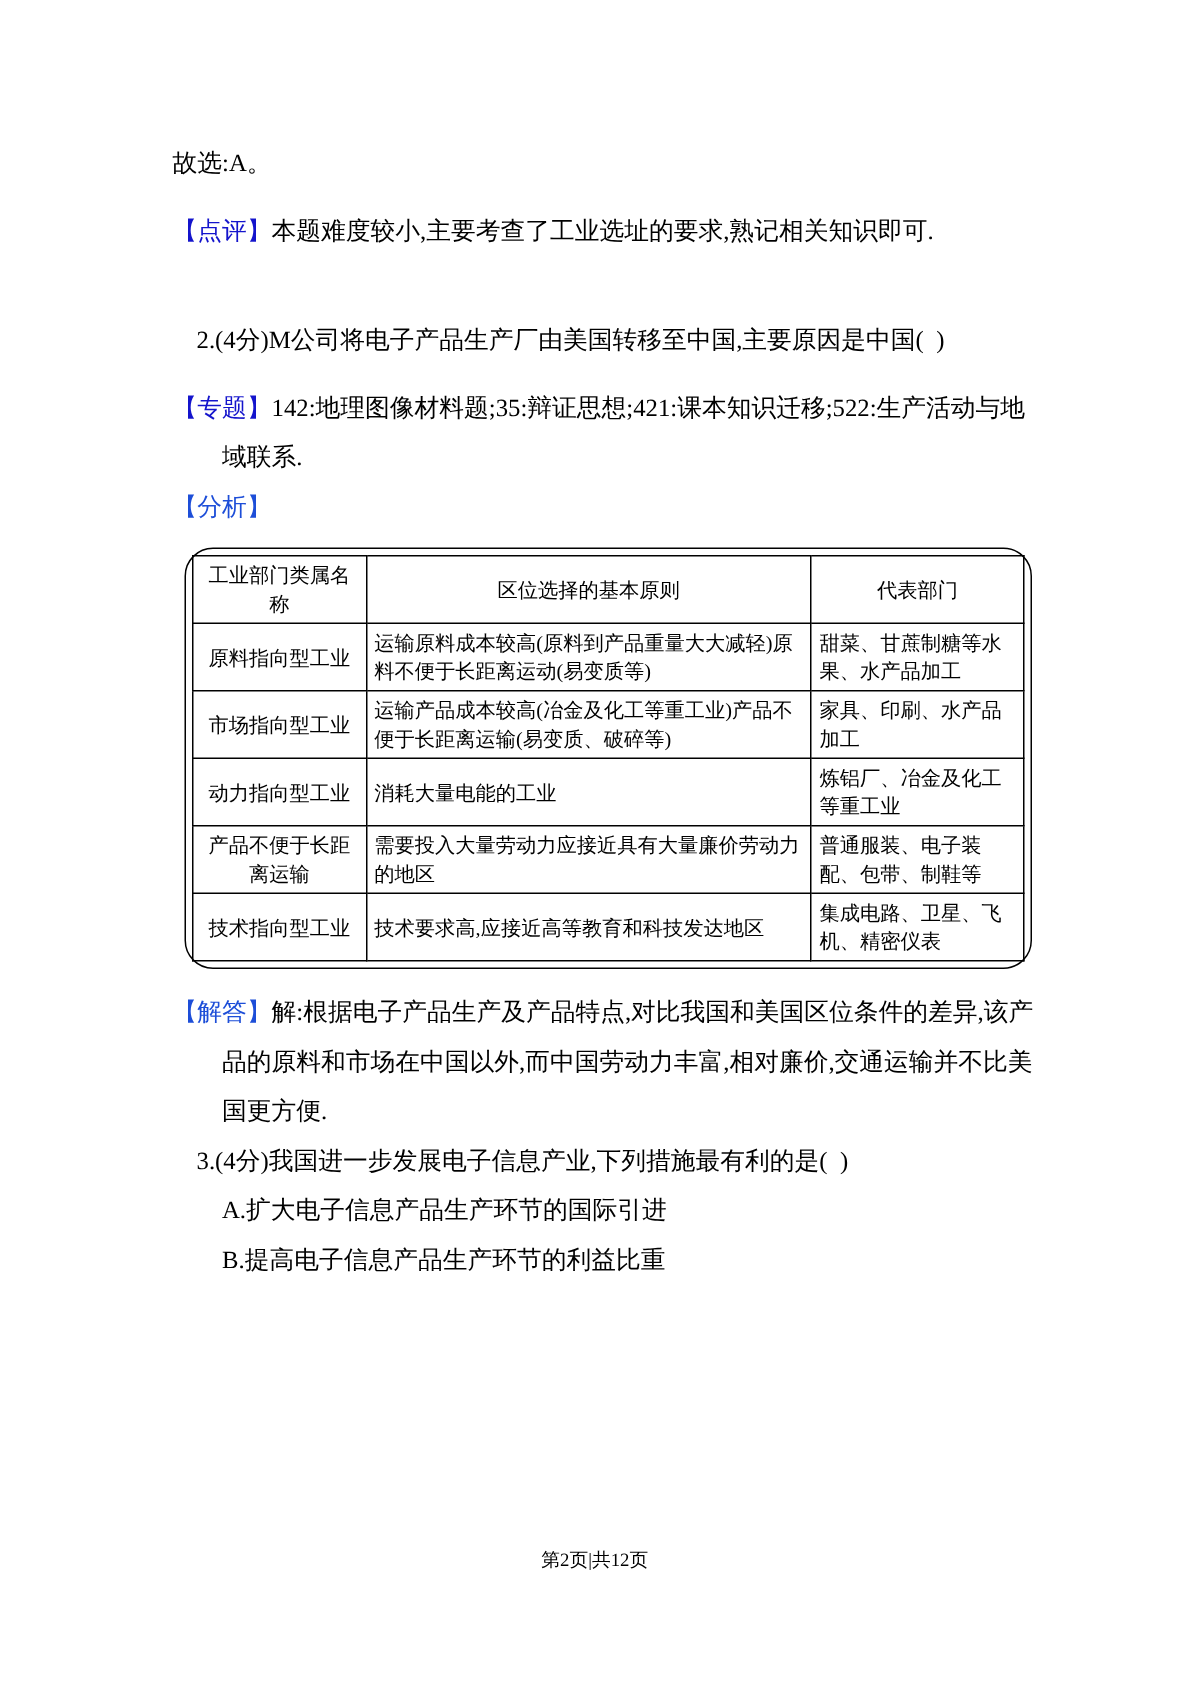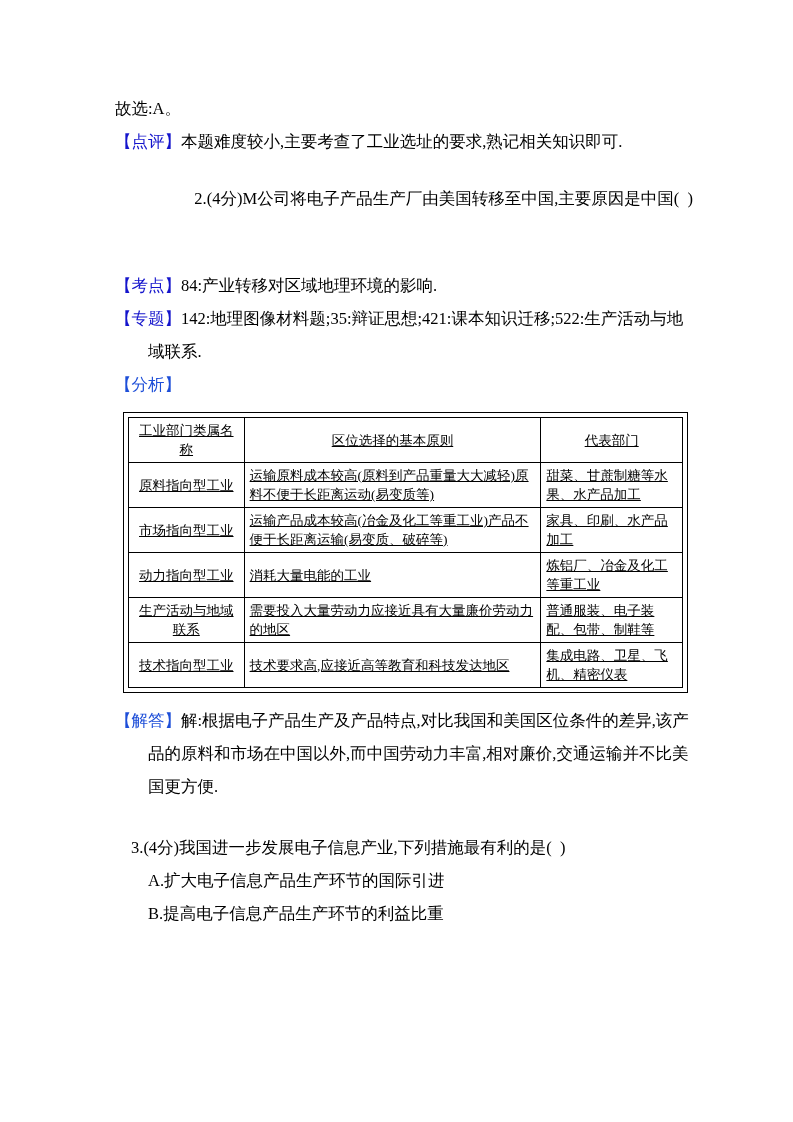--- a/index.html
+++ b/index.html
@@ -1,64 +1,63 @@
 <!DOCTYPE html>
 <html><head>
 <meta charset="utf-8">
 <style>
-  * { margin:0; padding:0; box-sizing:border-box; }
+  * { margin:0; padding:0; box-sizing:border-box;border-radius:19px; }
   html,body { background:#ffffff; }
   .page {
     position:relative;
     width:793px; height:1122px;
     margin:0 auto;
     background:#ffffff;
     font-family:"Liberation Serif","DejaVu Serif",serif;
     color:#000;
     overflow:hidden;
   }
   .content {
     position:absolute;
     left:115px; right:100px; top:92px;
     font-size:16.5px;
     line-height:33px;
   }
   p { white-space:pre-wrap; }
-  .hang { padding-left:33px; text-indent:-33px; }
+  .hang { padding-left:33px; text-indent:-33px;margin-top:12px; }
   .label-blue { color:#1414cc; }
   .label-green { color:#1d4ed8; }
   .stem { margin-left:16px; }
   .opt-line { margin-left:33px; }
   .opt-inline { display:inline-block; margin-right:30px; }
-  .q2 { margin-top:24px;text-align:right; }
+  .q2 { margin-top:40px; }
   .kaodian { margin-top:54px; }
   .tbl-wrap {
     margin:11px 0 11px 8px;
     width:565px;
     border:1px solid #000;
     padding:4px;
-    text-decoration:underline;
   }
   table {
     width:100%;
     border-collapse:collapse;
     font-size:13.5px;
     line-height:19px;
   }
   td, th {
     border:1px solid #000;
     padding:3px 5px;
     vertical-align:middle;
     font-weight:normal;
   }
   th { text-align:center; }
   td.c1 { width:111px; text-align:center; }
   td.c2 { width:285px; text-align:left; }
   td.c3 { width:136px; text-align:left;margin-top:32px; }
-  .q3 { margin-top:28px; }
+  .q3 { }
   .footer {
     position:absolute;
     top:1031px; left:0; right:0;
     text-align:center;
     font-size:12.5px;
     line-height:18px;
   }
 </style>
 </head>
 <body>
@@ -66,21 +65,20 @@
 <div class="page">
   <div class="content">
 
     <p>故选:A。</p>
 
     <p class="hang"><span class="label-blue">【点评】</span><span>本题难度较小,主要考查了工业选址的要求,熟记相关知识即可.</span></p>
 
     <p class="stem q2">2.(4分)M公司将电子产品生产厂由美国转移至中国,主要原因是中国(  )</p>
 
 
-    <p class="hang kaodian"><span class="label-blue">【考点】</span><span>84:产业转移对区域地理环境的影响.</span></p>
 
     <p class="hang"><span class="label-blue">【专题】</span><span>142:地理图像材料题;35:辩证思想;421:课本知识迁移;522:生产活动与地域联系.</span></p>
 
     <p><span class="label-green">【分析】</span></p>
 
     <div class="tbl-wrap">
       <table>
         <tbody>
             <tr>
           <th>工业部门类属名称</th>
@@ -96,21 +94,21 @@
           <td class="c1">市场指向型工业</td>
           <td class="c2">运输产品成本较高(冶金及化工等重工业)产品不便于长距离运输(易变质、破碎等)</td>
           <td class="c3">家具、印刷、水产品加工</td>
         </tr>
         <tr>
           <td class="c1">动力指向型工业</td>
           <td class="c2">消耗大量电能的工业</td>
           <td class="c3">炼铝厂、冶金及化工等重工业</td>
         </tr>
         <tr>
-          <td class="c1">生产活动与地域联系</td>
+          <td class="c1">产品不便于长距离运输</td>
           <td class="c2">需要投入大量劳动力应接近具有大量廉价劳动力的地区</td>
           <td class="c3">普通服装、电子装配、包带、制鞋等</td>
         </tr>
         <tr>
           <td class="c1">技术指向型工业</td>
           <td class="c2">技术要求高,应接近高等教育和科技发达地区</td>
           <td class="c3">集成电路、卫星、飞机、精密仪表</td>
         </tr>
       </tbody>
         </table>
@@ -120,13 +118,14 @@
 
 
 
     <p class="stem q3">3.(4分)我国进一步发展电子信息产业,下列措施最有利的是(  )</p>
 
     <p class="opt-line">A.扩大电子信息产品生产环节的国际引进</p>
     <p class="opt-line">B.提高电子信息产品生产环节的利益比重</p>
 
   </div>
 
+  <div class="footer">第2页|共12页</div>
 </div>
 
 </body></html>

